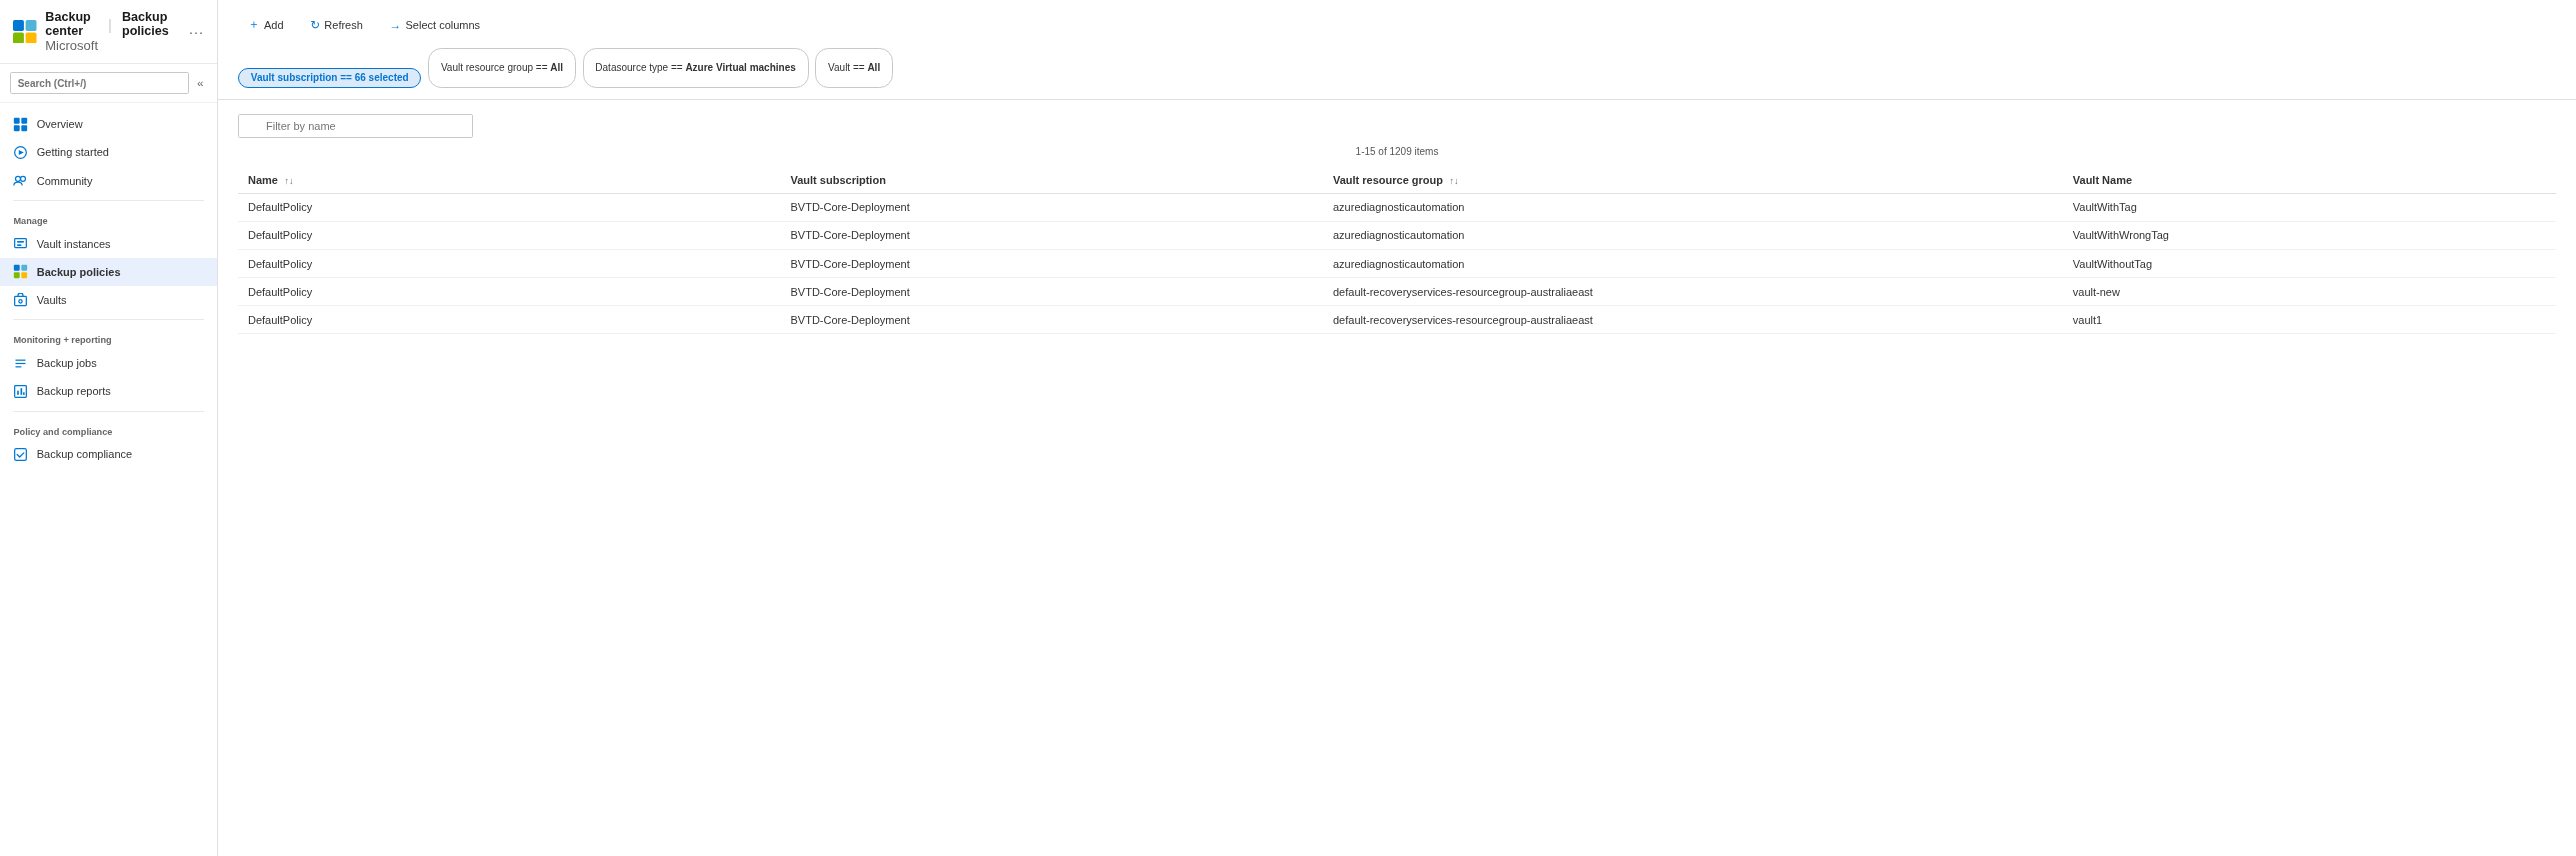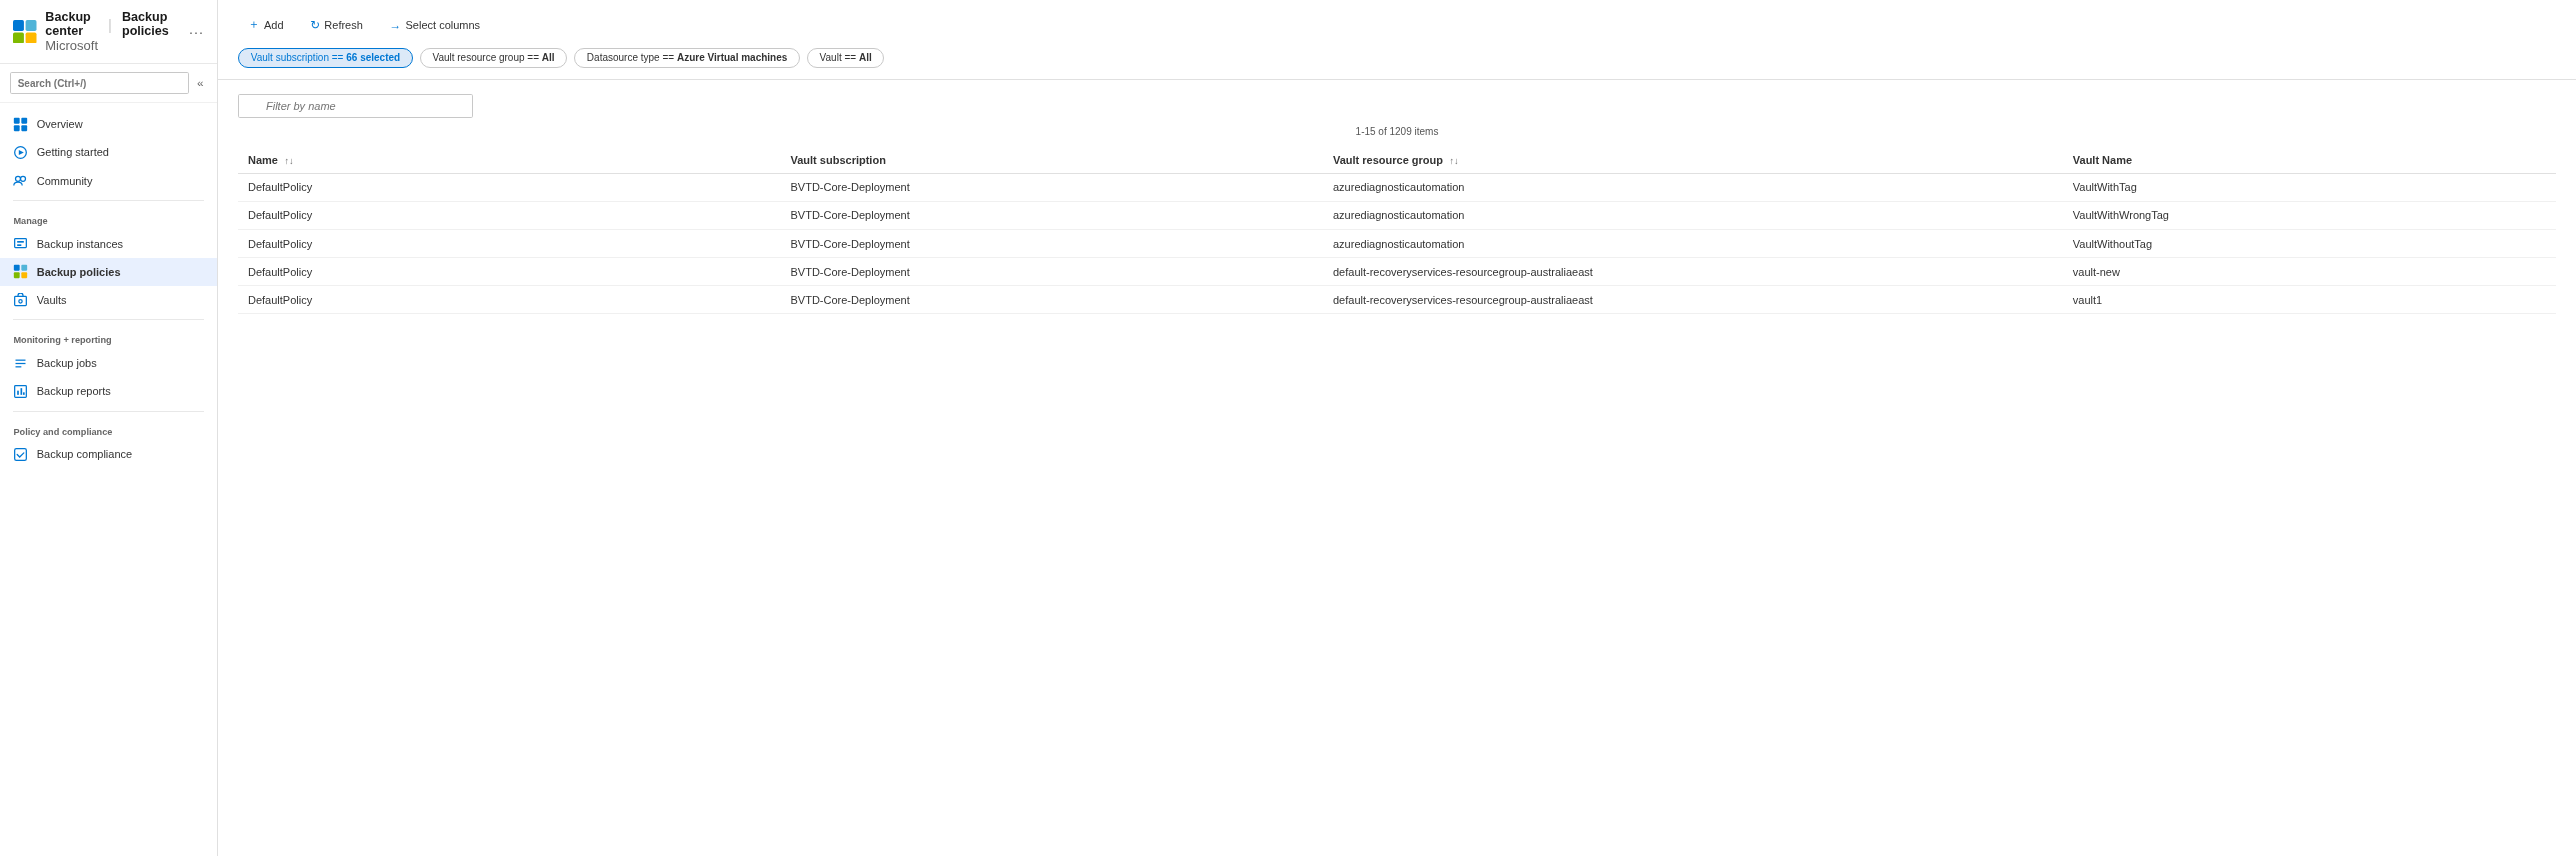--- a/index.html
+++ b/index.html
@@ -163,41 +163,41 @@
       padding: 3.4px 11.8px;
       font-size: 10px;
       cursor: pointer;
       background: #fff;
       color: #333;
     }
     .filter-chip.selected {
       background: #dce9f8;
       border-color: #0078d4;
       color: #0078d4;
-      font-weight: 400;
+      font-weight: 700;
+      margin-top: 20px;
     }
 
     .main-body {
       flex: 1;
       overflow-y: auto;
       padding: 13.4px 20px;
     }
 
     .search-row {
       margin-bottom: 8.4px;
     }
     .name-filter-input {
       border: 0.8px solid #c8c8c8;
       border-radius: 1.7px;
       padding: 5px 10px 5px 27px;
       font-size: 11px;
       width: 235px;
       outline: none;
       position: relative;
-      font-style: italic;
     }
     .name-filter-wrapper {
       position: relative;
       display: inline-block;
     }
     .name-filter-icon {
       position: absolute;
       left: 7.6px;
       top: 50%;
       transform: translateY(-50%);
@@ -312,21 +312,21 @@
     <div class="sidebar-section-label">Manage</div>
 
     <div class="sidebar-nav-item">
       <span class="sidebar-nav-icon">
         <svg class="nav-svg" viewBox="0 0 18 18" fill="none">
           <rect x="2" y="3" width="14" height="11" rx="1" stroke="#0078d4" stroke-width="1.5" fill="none"></rect>
           <rect x="5" y="6" width="8" height="2" fill="#0078d4"></rect>
           <rect x="5" y="10" width="5" height="2" fill="#0078d4"></rect>
         </svg>
       </span>
-      <span>Backup instances</span>
+      <span>Vault instances</span>
     </div>
     <div class="sidebar-nav-item active">
       <span class="sidebar-nav-icon">
         <svg class="nav-svg" viewBox="0 0 18 18" fill="none">
           <rect x="1" y="1" width="7" height="7" rx="1" fill="#0078d4"></rect>
           <rect x="10" y="1" width="7" height="7" rx="1" fill="#50b4d8"></rect>
           <rect x="1" y="10" width="7" height="7" rx="1" fill="#7fba00"></rect>
           <rect x="10" y="10" width="7" height="7" rx="1" fill="#ffb900"></rect>
         </svg>
       </span>

